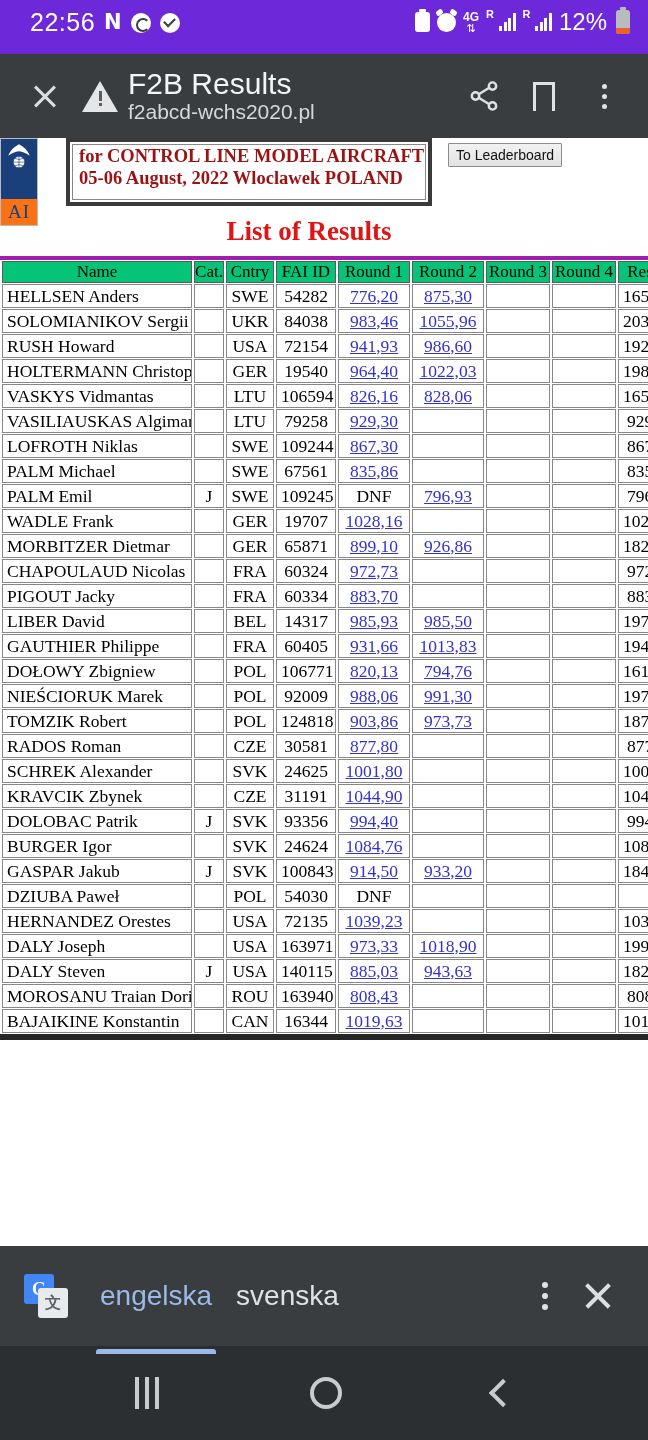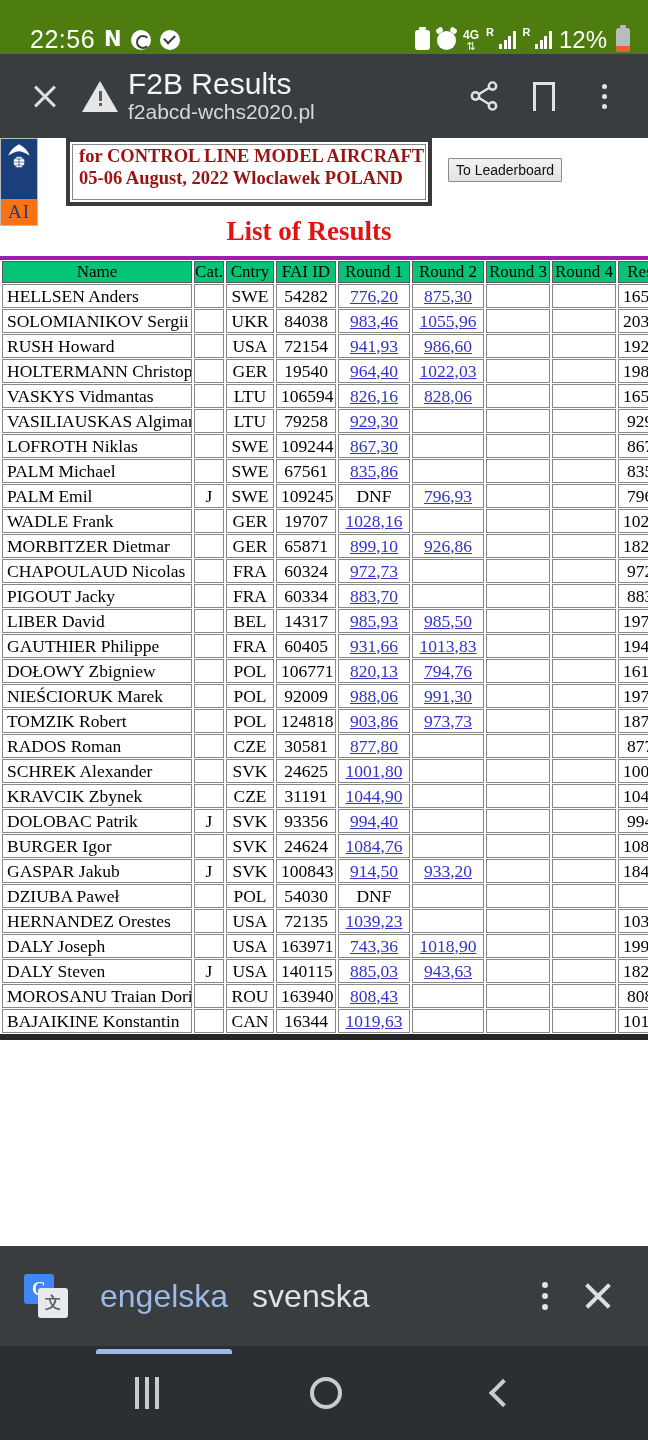--- a/index.html
+++ b/index.html
@@ -6,23 +6,23 @@
   html, body {
     width: 648px; height: 1440px;
     background: #2c2f31;
     font-family: "Liberation Sans", sans-serif;
     overflow: hidden;
   }
 
   
   .statusbar {
     height: 54px;
-    background: #4d7c0f;
+    background: #6d28d9;
     display: flex;
-    align-items: flex-end;
+    align-items: flex-start;
     padding: 8px 18px 0 30px;
     color: #fff;
   }
   .sb-left { display: flex; align-items: center; gap: 9px; }
   .sb-time { font-size: 25px; letter-spacing: 0.5px; font-weight: 400; }
   .sb-right { margin-left: auto; display: flex; align-items: center; gap: 7px; }
   .ico { display: inline-block; line-height: 1; }
 
   .nfc-n { font-size: 21px; font-weight: 700; font-family: "DejaVu Sans", sans-serif; }
   .circ-ico { width: 20px; height: 20px; border-radius: 50%; background: #fff; position: relative; }
@@ -115,21 +115,21 @@
   }
   .banner-inner { border: 1px solid #888; padding: 0 6px 4px 6px; height: 100%; }
   .banner-line {
     font-family: "Liberation Serif", serif;
     font-weight: 700; color: #9b1212; font-size: 18.5px;
     line-height: 22px; white-space: nowrap;
   }
   .banner-line.cut { margin-top: -6px; }
 
   .leaderboard-btn {
-    position: absolute; left: 448px; top: 20px;
+    position: absolute; left: 448px; top: 5px;
     background: linear-gradient(#f2f2f2, #e2e2e2);
     border: 1px solid #8c8c8c;
     font-family: "Liberation Sans", sans-serif;
     font-size: 14px; color: #111; padding: 3px 7px;
     border-radius: 1px;
   }
 
   .list-title {
     text-align: center; color: #e01414;
     font-family: "Liberation Serif", serif;
@@ -175,21 +175,21 @@
     display: flex; align-items: center; padding: 0 22px 0 24px;
     position: relative;
   }
   .gt-logo { width: 44px; height: 44px; position: relative; flex: none; margin-right: 20px; }
   .gt-logo .sq1 { position:absolute; left:0; top:0; width:30px; height:30px; background:#4285f4; border-radius:3px;
     display:flex; align-items:center; justify-content:center; color:#fff; font-size:18px; font-weight:700;
     font-family:"Liberation Serif", serif; }
   .gt-logo .sq2 { position:absolute; right:0; bottom:0; width:30px; height:30px; background:#e8eaed; border-radius:3px;
     display:flex; align-items:center; justify-content:center; color:#5f6368; font-size:16px; font-weight:700; }
   .lang-tab {
-    font-size: 32px; padding: 0 12px; position: relative; height: 116px;
+    font-size: 28px; padding: 0 12px; position: relative; height: 116px;
     display: flex; align-items: center;
   }
   .lang-tab.active { color: #9cb9e8; }
   .lang-tab.inactive { color: #dfe1e3; }
   .lang-tab.active::after {
     content: ""; position: absolute; left: 8px; right: 8px; bottom: 0;
     height: 5px; background: #9cb9e8; border-radius: 3px 3px 0 0;
   }
   .tb-spacer { flex: 1; }
   .tr-dots { display:flex; flex-direction:column; gap:5px; margin-right: 34px; }
@@ -619,21 +619,21 @@
             <td class="c-round"></td>
             <td class="c-round"></td>
             <td class="c-round"></td>
             <td class="c-result">1039,23</td>
           </tr>
           <tr>
             <td class="c-name">DALY Joseph</td>
             <td class="c-cat"></td>
             <td class="c-cntry">USA</td>
             <td class="c-faiid">163971</td>
-            <td class="c-round"><a href="#">743,36</a></td>
+            <td class="c-round"><a href="#">973,33</a></td>
             <td class="c-round"><a href="#">1018,90</a></td>
             <td class="c-round"></td>
             <td class="c-round"></td>
             <td class="c-result">1992,23</td>
           </tr>
           <tr>
             <td class="c-name">DALY Steven</td>
             <td class="c-cat">J</td>
             <td class="c-cntry">USA</td>
             <td class="c-faiid">140115</td>

